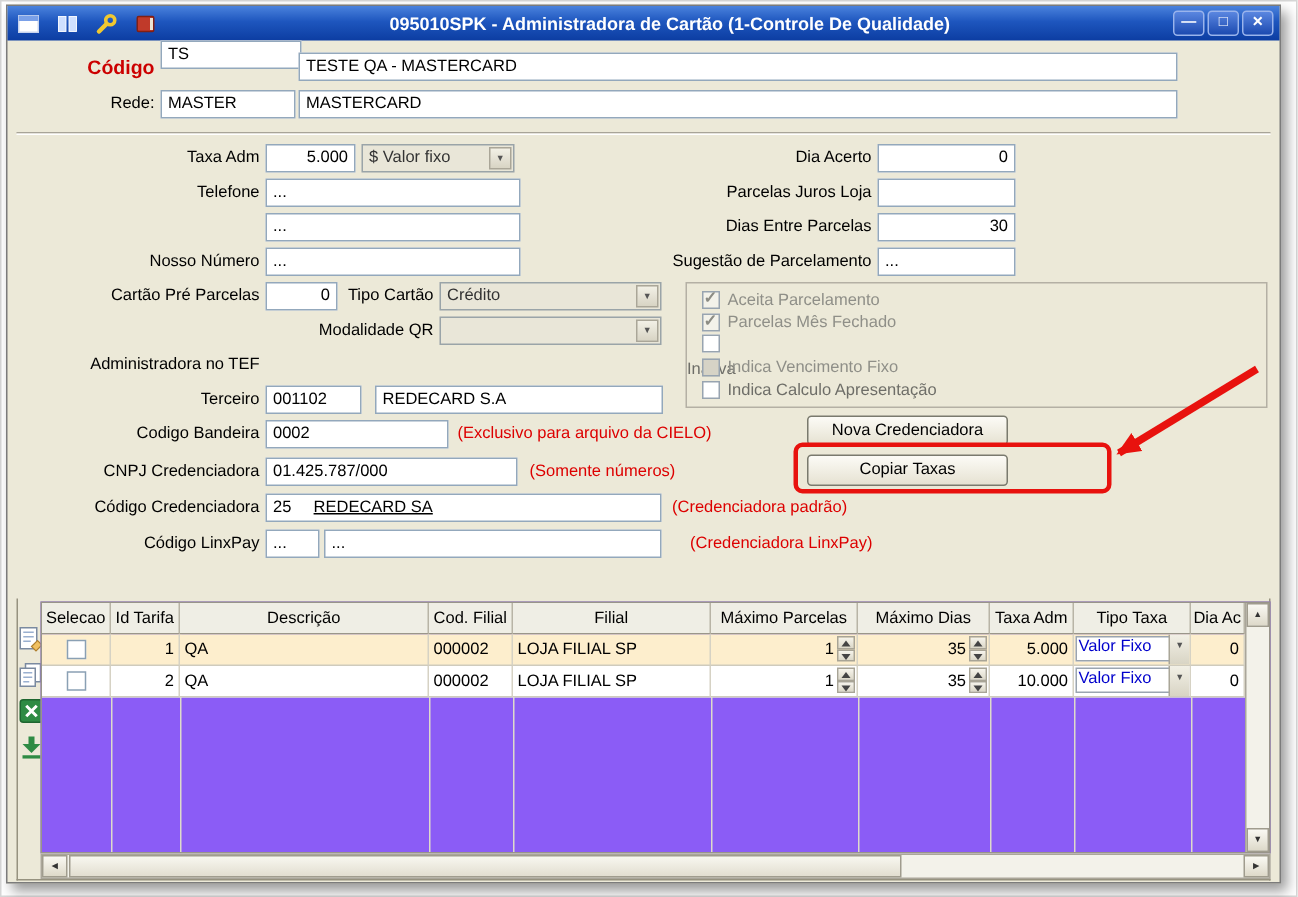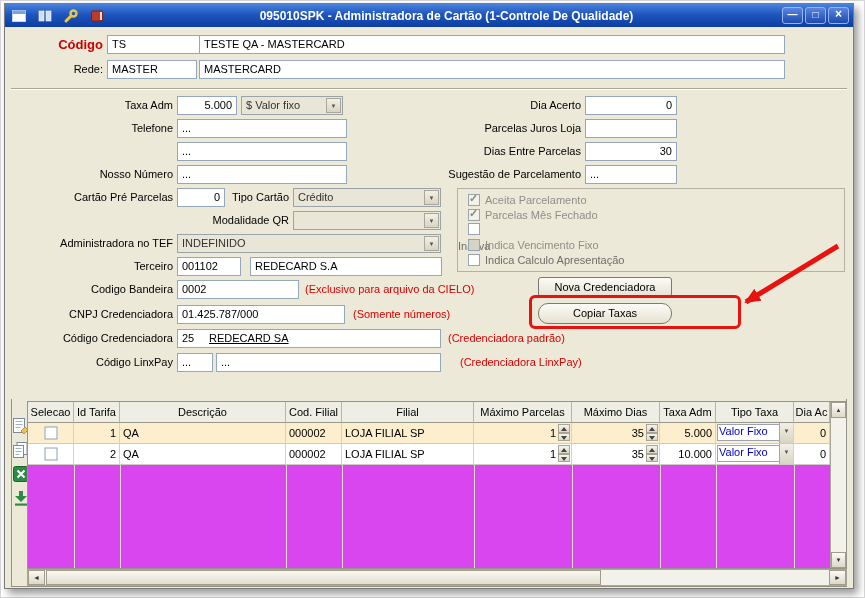--- a/index.html
+++ b/index.html
@@ -46,21 +46,21 @@
   .tab { flex:1; border:1px solid #96927f; border-left:none; background:#dcd9c8; text-align:center; line-height:19px; white-space:nowrap; overflow:hidden; }
   .tab:first-child { border-left:1px solid #96927f; }
   .tab.active { background:#f7f6f0; border-bottom-color:#f7f6f0; }
   .tab.disabled { color:#9c998d; }
   .tabpage { position:absolute; left:6px; top:395px; width:836px; height:188px; border:1px solid #96927f; border-top:none; background:#ece9d8; }
 
   
   .side-icon { position:absolute; left:7px; width:18px; height:18px; cursor:default; }
 
   
-  .grid { position:absolute; left:22px; top:397px; width:820px; height:168px; border:1px solid #98948a; background:#d946ef; overflow:hidden; }
+  .grid { position:absolute; left:22px; top:397px; width:820px; height:168px; border:1px solid #98948a; background:#8b5cf6; overflow:hidden; }
   .ghrow { position:absolute; left:0; top:0; display:flex; width:802px; height:21px; }
   .gh { background:#efeee5; border-right:1px solid #b8b4a6; border-bottom:1px solid #9a968a; text-align:center; line-height:20px; white-space:nowrap; overflow:hidden; height:21px; }
   .grow { position:absolute; left:0; display:flex; width:802px; height:21px; }
   .gc { background:#fff; border-right:1px solid #d6d2c4; border-bottom:1px solid #cfcbbd; line-height:20px; padding:0 3px; white-space:nowrap; overflow:hidden; position:relative; height:21px; }
   .grow.highlight .gc { background:#fdeecd; }
   .gc.num { text-align:right; }
   .c0{width:46px}.c1{width:46px}.c2{width:166px}.c3{width:56px}.c4{width:132px}.c5{width:98px}.c6{width:88px}.c7{width:56px}.c8{width:78px}.c9{width:36px}
   .vline { position:absolute; width:1px; top:21px; height:145px; background:#dedacb; }
   .gcb { position:absolute; left:50%; top:50%; transform:translate(-50%,-50%); width:13px; height:13px; border:1px solid #8aa0b4; background:#fff; }
   .spin-cell .val { position:absolute; right:15px; top:0; line-height:20px; }
@@ -114,21 +114,21 @@
           <rect x="11" y="4" width="2" height="8" fill="#ece4d4"></rect>
         </svg>
     </span>
     <span class="tb-title">095010SPK - Administradora de Cartão (1-Controle De Qualidade)</span>
     <span class="tb-btn">—</span>
     <span class="tb-btn">□</span>
     <span class="tb-btn close">×</span>
   </div>
 
   <div class="lbl codigo-lbl" style="left:18px;top:31px;width:80px;">Código</div>
-  <div class="tf" style="left:102px;top:31px;width:94px;">TS</div>
+  <div class="tf" style="left:102px;top:23px;width:94px;">TS</div>
   <div class="tf" style="left:194px;top:31px;width:586px;">TESTE QA - MASTERCARD</div>
 
   <div class="lbl" style="left:18px;top:56px;width:80px;">Rede:</div>
   <div class="tf" style="left:102px;top:56px;width:90px;">MASTER</div>
   <div class="tf" style="left:194px;top:56px;width:586px;">MASTERCARD</div>
 
   <div class="groove" style="left:6px;top:84px;width:836px;"></div>
 
   <div class="lbl" style="left:4px;top:92px;width:164px;">Taxa Adm</div>
   <div class="tf num" style="left:172px;top:92px;width:60px;">5.000</div>
@@ -153,24 +153,20 @@
     <span class="arr">▼</span>
   </div>
 
   <div class="lbl" style="left:120px;top:207px;width:164px;">Modalidade QR</div>
   <div class="combo" style="left:288px;top:207px;width:148px;">
     <span></span>
     <span class="arr">▼</span>
   </div>
 
   <div class="lbl" style="left:4px;top:230px;width:164px;">Administradora no TEF</div>
-  <div class="combo" style="left:172px;top:230px;width:264px;">
-    <span>INDEFINIDO</span>
-    <span class="arr">▼</span>
-  </div>
 
   <div class="lbl" style="left:4px;top:253px;width:164px;">Terceiro</div>
   <div class="tf" style="left:172px;top:253px;width:64px;">001102</div>
   <div class="tf" style="left:245px;top:253px;width:192px;">REDECARD S.A</div>
 
   <div class="lbl" style="left:4px;top:276px;width:164px;">Codigo Bandeira</div>
   <div class="tf" style="left:172px;top:276px;width:122px;">0002</div>
   <div class="note" style="left:300px;top:278px;">(Exclusivo para arquivo da CIELO)</div>
 
   <div class="lbl" style="left:4px;top:301px;width:164px;">CNPJ Credenciadora</div>
@@ -222,21 +218,21 @@
       <span class="cbx"></span>
       <span>Indica Vencimento Fixo</span>
     </div>
     <div class="cbrow unchecked" style="left:10px;top:64px;">
       <span class="cbx"></span>
       <span>Indica Calculo Apresentação</span>
     </div>
   </div>
 
   <div class="btn" style="left:533px;top:273px;width:134px;">Nova Credenciadora</div>
-  <div class="btn" style="left:533px;top:299px;width:134px;height:21px;border-radius:10px;">Copiar Taxas</div>
+  <div class="btn" style="left:533px;top:299px;width:134px;height:21px;">Copiar Taxas</div>
 
   <div class="tabpage"></div>
 
   <span class="side-icon" style="top:413px;">
     <svg width="18" height="18" viewBox="0 0 18 18">
         <rect x="1.5" y="1.5" width="11" height="14" fill="#ffffff" stroke="#7a8aa0"></rect>
         <line x1="3.5" y1="4.5" x2="10.5" y2="4.5" stroke="#9ab0d0"></line>
         <line x1="3.5" y1="7.5" x2="10.5" y2="7.5" stroke="#9ab0d0"></line>
         <line x1="3.5" y1="10.5" x2="8.5" y2="10.5" stroke="#9ab0d0"></line>
         <path d="M9 14 L13 10 L16 13 L12 17 Z" fill="#f0c060" stroke="#b08030" stroke-width="0.8"></path>

